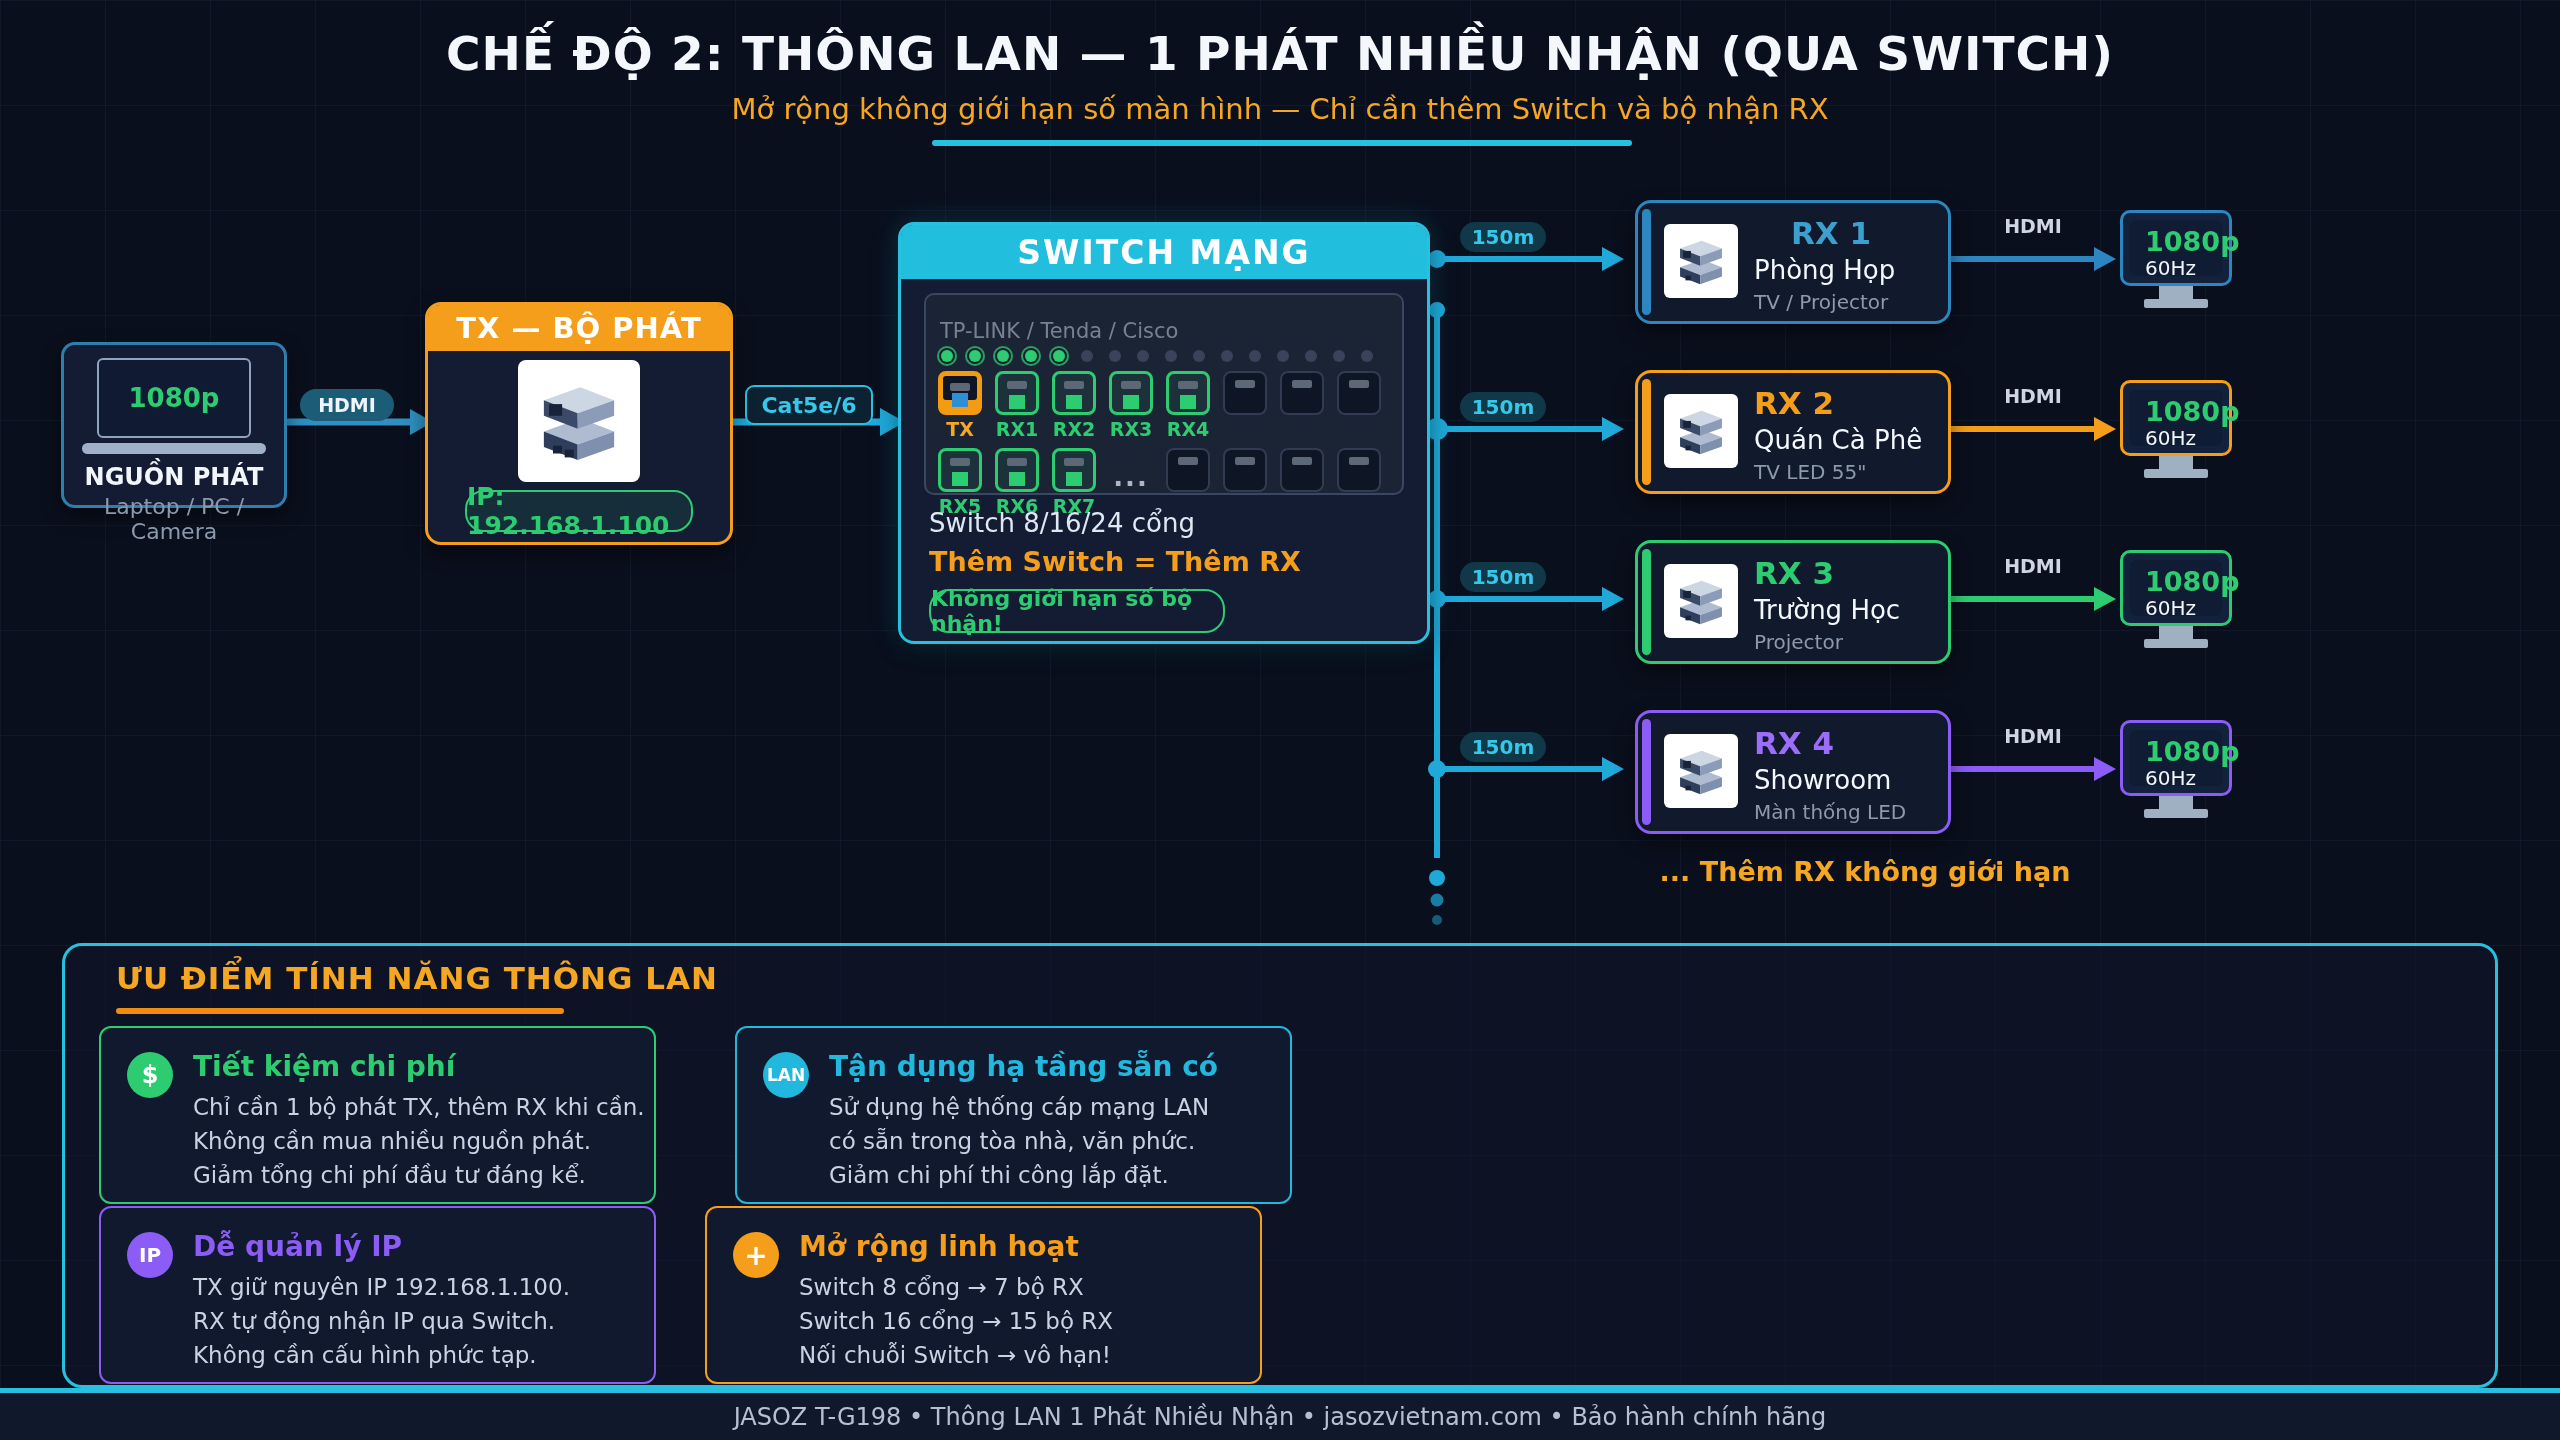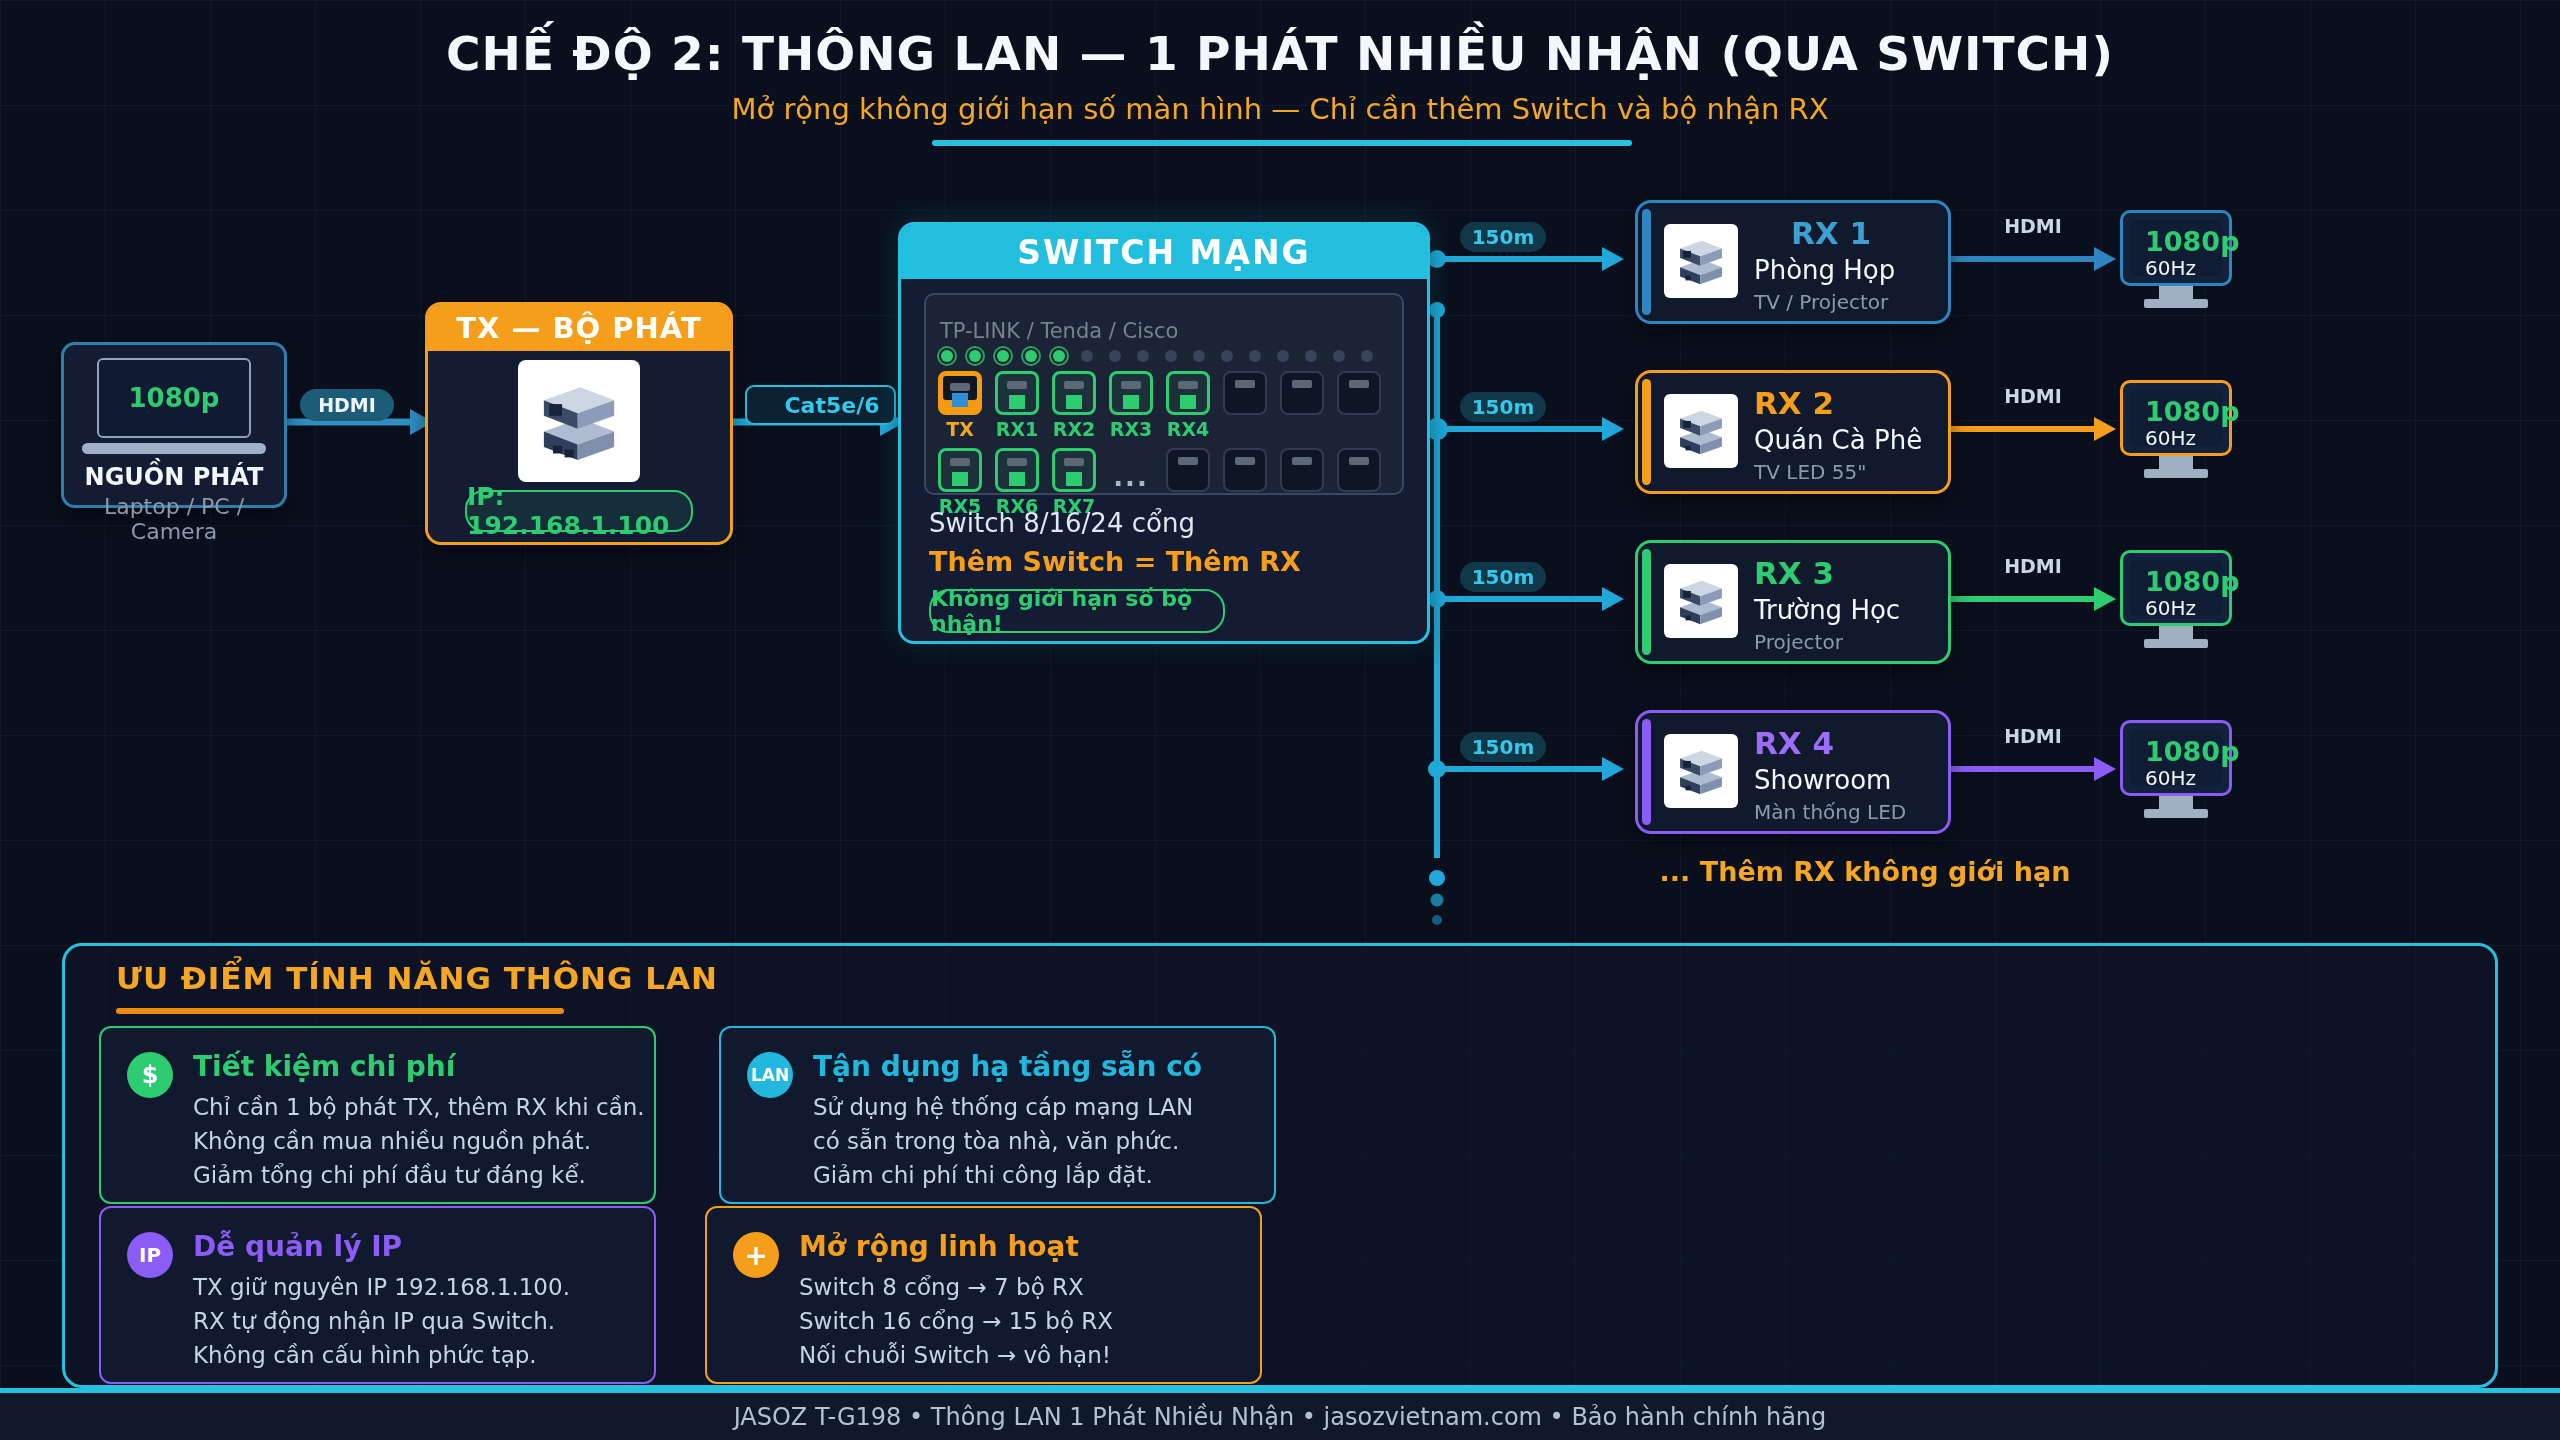--- a/index.html
+++ b/index.html
@@ -25,21 +25,21 @@
                  background:#101b33;display:flex;align-items:center;justify-content:center;
                  font-size:26px;font-weight:800;color:#2ecc71;}
   .laptop-base{margin:5px auto 0;width:184px;height:11px;background:#9fb0c8;border-radius:6px;}
   .source-title{margin-top:9px;font-size:24px;font-weight:800;color:#f2f6fa;}
   .source-sub{margin-top:3px;font-size:22px;color:#8b99ad;}
   
   .pill-hdmi{left:300px;top:389px;width:94px;height:32px;background:#1d5c77;border-radius:16px;
              display:flex;align-items:center;justify-content:center;font-size:19px;font-weight:800;color:#eef5fb;}
   .pill-cat{left:745px;top:385px;width:124px;height:36px;background:#0c2132;border:2px solid #29c0e0;
             border-radius:9px;display:flex;align-items:center;justify-content:center;
-            font-size:22px;font-weight:800;color:#35c8ea;padding-left:23px;}
+            font-size:22px;font-weight:800;color:#35c8ea;}
   
   .tx-box{left:425px;top:302px;width:302px;height:237px;border:3px solid #f59e1b;border-radius:16px;}
   .tx-header{height:46px;background:#f59e1b;border-radius:12px 12px 0 0;display:flex;align-items:center;
              justify-content:center;font-size:29px;font-weight:800;color:#fff;letter-spacing:1px;}
   .photo{background:#fff;border-radius:8px;display:flex;align-items:center;justify-content:center;}
   .tx-photo{margin:9px auto 0;width:122px;height:122px;}
   .ip-pill{margin:8px auto 0;width:224px;height:38px;border:2px solid #2ecc71;border-radius:19px;
            background:rgba(46,204,113,.1);display:flex;align-items:center;justify-content:center;
            font-size:25px;font-weight:800;color:#2ecc71;}
   
@@ -452,21 +452,21 @@
   <div class="abs panel-title z2">ƯU ĐIỂM TÍNH NĂNG THÔNG LAN</div>
   <div class="abs panel-underline z2"></div>
 
   <div class="abs feature-box z2" style="left: 99px; top: 1026px; border-color: rgb(46, 204, 113);">
     <div class="f-icon" style="font-size: 24px; background: rgb(46, 204, 113);">$</div>
     <div class="f-title" style="color: rgb(46, 204, 113);">Tiết kiệm chi phí</div>
     <div class="f-line" style="top:66px">Chỉ cần 1 bộ phát TX, thêm RX khi cần.</div>
     <div class="f-line" style="top:100px">Không cần mua nhiều nguồn phát.</div>
     <div class="f-line" style="top:134px">Giảm tổng chi phí đầu tư đáng kể.</div>
   </div>
-  <div class="abs feature-box z2" style="left: 719px; top: 1026px; border-color: rgb(34, 184, 221); text-align: right;">
+  <div class="abs feature-box z2" style="left: 735px; top: 1026px; border-color: rgb(34, 184, 221); text-align: right;">
     <div class="f-icon" style="font-size: 17px; background: rgb(34, 184, 221);">LAN</div>
     <div class="f-title" style="color: rgb(34, 184, 221);">Tận dụng hạ tầng sẵn có</div>
     <div class="f-line" style="top:66px">Sử dụng hệ thống cáp mạng LAN</div>
     <div class="f-line" style="top:100px">có sẵn trong tòa nhà, văn phức.</div>
     <div class="f-line" style="top:134px">Giảm chi phí thi công lắp đặt.</div>
   </div>
   <div class="abs feature-box z2" style="left: 99px; top: 1206px; border-color: rgb(139, 92, 246);">
     <div class="f-icon" style="font-size: 20px; background: rgb(139, 92, 246);">IP</div>
     <div class="f-title" style="color: rgb(139, 92, 246);">Dễ quản lý IP</div>
     <div class="f-line" style="top:66px">TX giữ nguyên IP 192.168.1.100.</div>

